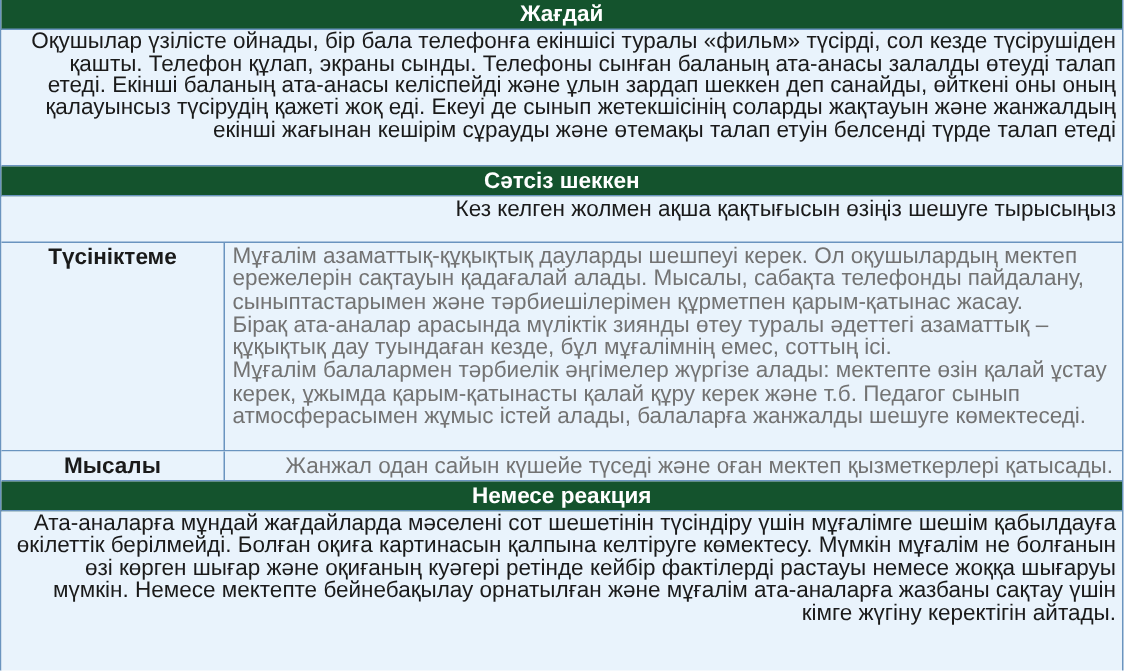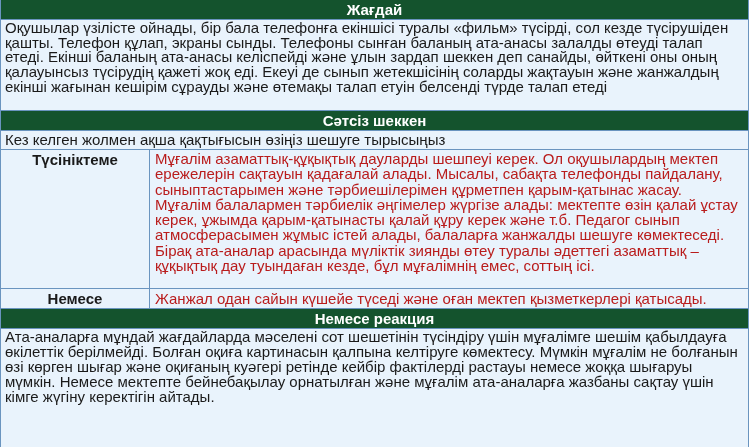--- a/index.html
+++ b/index.html
@@ -5,57 +5,57 @@
   html, body { margin: 0; padding: 0; background: #ffffff; }
   body { width: 750px; height: 447px; overflow: hidden; font-family: "Liberation Sans", sans-serif; }
   .wrap { width: 749px; border-left: 1px solid #6a94bf; border-right: 1px solid #6a94bf; border-bottom: 1px solid #6a94bf; box-sizing: border-box; }
   .hdr {
     background: #14532d; color: #ffffff; font-weight: bold; font-size: 15px;
     text-align: center; height: 19px; line-height: 19px;
     border-bottom: 1px solid #6a94bf;
   }
   .body-text {
     background: #e9f3fc; color: #1a1a1a; font-size: 15px; line-height: 14.7px;
-    padding: 1px 4px 1px 4px; border-bottom: 1px solid #6a94bf;
+    padding: 1px 4px 1px 4px; border-bottom: 1px solid #6a94bf; text-align: right;
   }
   .body-text p { margin: 0; }
   .row { display: flex; background: #e9f3fc; border-bottom: 1px solid #6a94bf; }
   .row .lbl { width: 149px; flex: 0 0 149px; font-weight: bold; font-size: 15px; text-align: center; color: #1a1a1a; border-right: 1px solid #6a94bf; line-height: 17px; padding-top: 1px; box-sizing: border-box; }
-  .row .val { flex: 1; font-size: 15px; line-height: 15.3px; color: #b91c1c; padding: 1px 6px 1px 5px; }
+  .row .val { flex: 1; font-size: 15px; line-height: 15.3px; color: #737373; padding: 1px 6px 1px 5px; }
   .row .val p { margin: 0; }
   .s1 { height: 88px; }
-  .s2 { height: 18px; line-height: 18px; padding-top: 0; padding-bottom: 0; }
+  .s2 { height: 18px; line-height: 18px; padding-top: 0; padding-bottom: 12px; }
   .r1 { height: 138px; }
   .r2 { height: 19px; }
-  .r2 .val { line-height: 17px; }
+  .r2 .val { line-height: 17px; text-align: right; }
   .s3 { height: 120px; border-bottom: none; line-height: 14.9px; }
 </style>
 </head>
 <body>
 
 <div class="wrap">
   <div class="hdr">Жағдай</div>
   <div class="body-text s1">
     <p>Оқушылар үзілісте ойнады, бір бала телефонға екіншісі туралы «фильм» түсірді, сол кезде түсірушіден қашты. Телефон құлап, экраны сынды. Телефоны сынған баланың ата-анасы залалды өтеуді талап етеді. Екінші баланың ата-анасы келіспейді және ұлын зардап шеккен деп санайды, өйткені оны оның қалауынсыз түсірудің қажеті жоқ еді. Екеуі де сынып жетекшісінің соларды жақтауын және жанжалдың екінші жағынан кешірім сұрауды және өтемақы талап етуін белсенді түрде талап етеді</p>
   </div>
 
   <div class="hdr">Сәтсіз шеккен</div>
   <div class="body-text s2">Кез келген жолмен ақша қақтығысын өзіңіз шешуге тырысыңыз</div>
 
   <div class="row r1">
     <div class="lbl">Түсініктеме</div>
     <div class="val">
       <p>Мұғалім азаматтық-құқықтық дауларды шешпеуі керек. Ол оқушылардың мектеп ережелерін сақтауын қадағалай алады. Мысалы, сабақта телефонды пайдалану, сыныптастарымен және тәрбиешілерімен құрметпен қарым-қатынас жасау.</p>
+      <p>Бірақ ата-аналар арасында мүліктік зиянды өтеу туралы әдеттегі азаматтық – құқықтық дау туындаған кезде, бұл мұғалімнің емес, соттың ісі.</p>
       <p>Мұғалім балалармен тәрбиелік әңгімелер жүргізе алады: мектепте өзін қалай ұстау керек, ұжымда қарым-қатынасты қалай құру керек және т.б. Педагог сынып атмосферасымен жұмыс істей алады, балаларға жанжалды шешуге көмектеседі.</p>
-      <p>Бірақ ата-аналар арасында мүліктік зиянды өтеу туралы әдеттегі азаматтық – құқықтық дау туындаған кезде, бұл мұғалімнің емес, соттың ісі.</p>
     </div>
   </div>
 
   <div class="row r2">
-    <div class="lbl">Немесе</div>
+    <div class="lbl">Мысалы</div>
     <div class="val">
       <p>Жанжал одан сайын күшейе түседі және оған мектеп қызметкерлері қатысады.</p>
     </div>
   </div>
 
   <div class="hdr">Немесе реакция</div>
   <div class="body-text s3">
     <p>Ата-аналарға мұндай жағдайларда мәселені сот шешетінін түсіндіру үшін мұғалімге шешім қабылдауға өкілеттік берілмейді. Болған оқиға картинасын қалпына келтіруге көмектесу. Мүмкін мұғалім не болғанын өзі көрген шығар және оқиғаның куәгері ретінде кейбір фактілерді растауы немесе жоққа шығаруы мүмкін. Немесе мектепте бейнебақылау орнатылған және мұғалім ата-аналарға жазбаны сақтау үшін кімге жүгіну керектігін айтады.</p>
   </div>
 </div>

